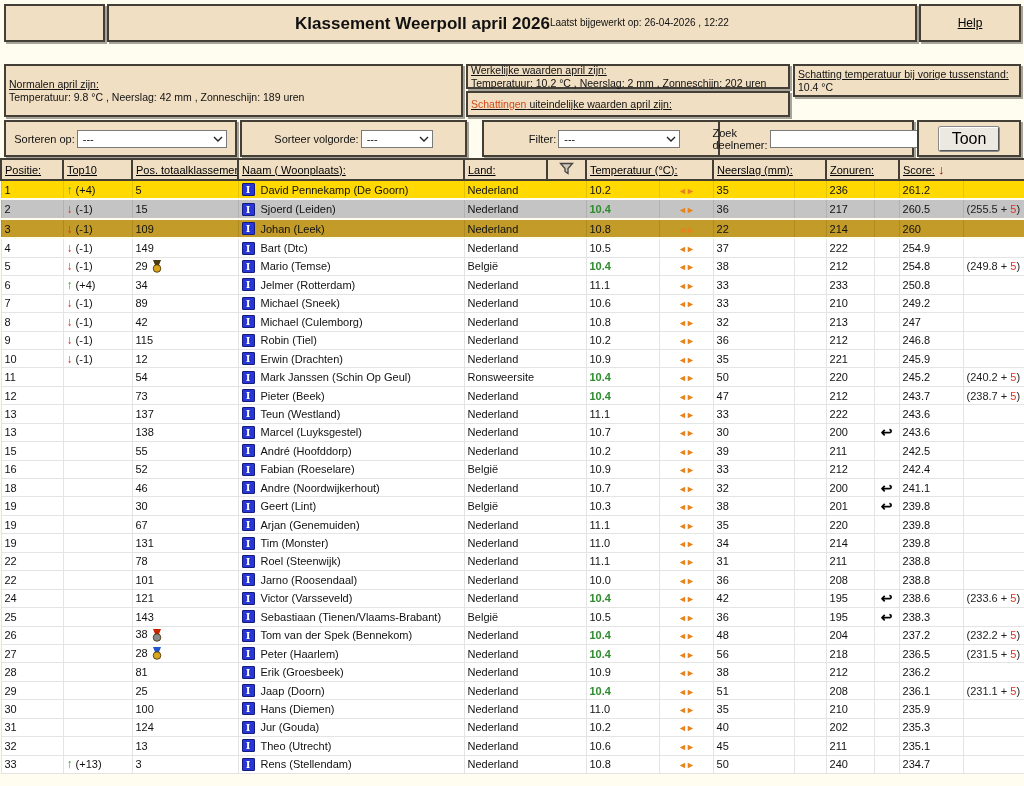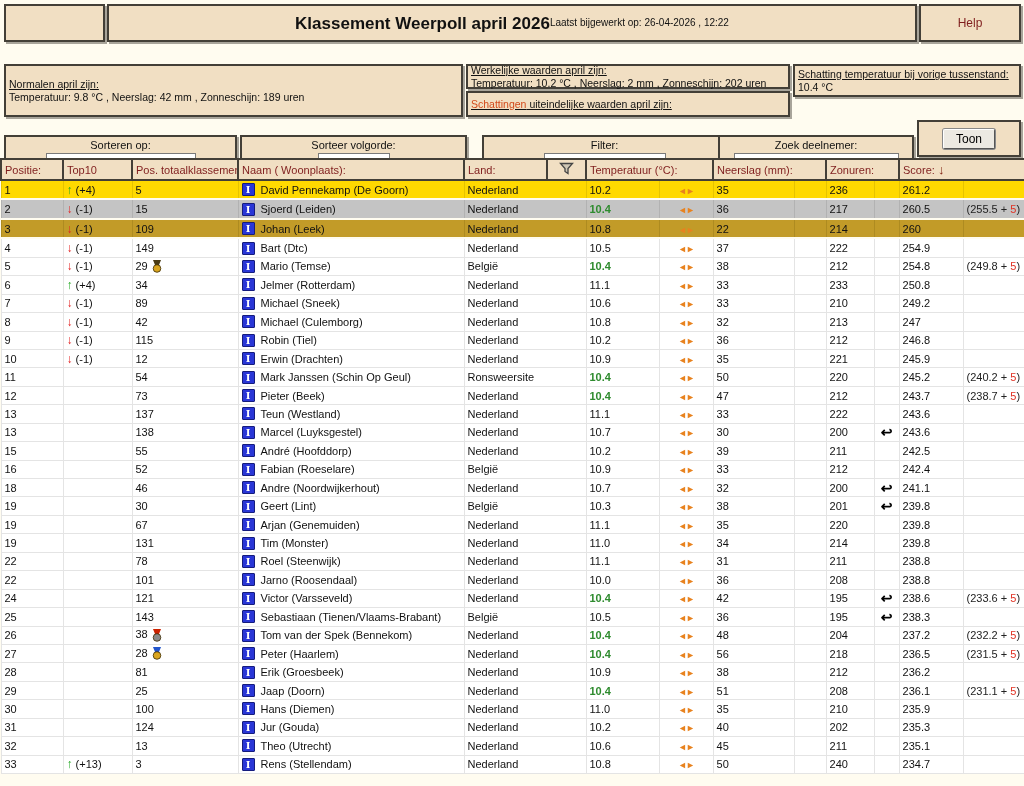--- a/index.html
+++ b/index.html
@@ -8,47 +8,47 @@
     background:#FFFCF0;
     font-family:"Liberation Sans", sans-serif;
     font-size:11px;color:#111;
     overflow:hidden;
   }
   .panel{
     position:absolute;background:#F1DFC3;
     border:2px solid #433F37;box-sizing:border-box;
     box-shadow:2px 2px 0 #A8A49A;
   }
-  a.link{color:#7f1d1d;cursor:pointer;}
+  a.link{color:#000000;text-decoration:underline;cursor:pointer;}
   
   .hd-center{display:flex;flex-direction:row;align-items:center;justify-content:center;}
   .hd-title{font-size:17px;font-weight:bold;line-height:19px;}
   .hd-sub{font-size:10px;line-height:12px;}
   .hd-right{display:flex;align-items:center;justify-content:center;font-size:12px;}
   
   .info-box{display:flex;flex-direction:column;justify-content:center;padding:1px 3px;font-size:10.5px;line-height:12.5px;}
   .info-title{text-decoration:underline;}
   .hl-word{color:#D2491A;}
   
-  .ctrl{display:flex;flex-direction:column;align-items:center;justify-content:space-between;gap:2px;padding:2px 0;margin-top:15px;}
+  .ctrl{display:flex;flex-direction:row;align-items:center;justify-content:center;gap:2px;padding:2px 0;}
   .ctrl-label{font-size:11px;}
   .fake-select{
     background:#fff;border:1px solid #7a7a7a;height:18px;box-sizing:border-box;
     display:flex;align-items:center;justify-content:space-between;
     padding:0 3px 0 5px;font-size:11px;color:#111;cursor:pointer;
   }
   .search-input{
     width:165px;height:18px;border:1px solid #7a7a7a;background:#fff;
     font-family:"Liberation Sans",sans-serif;font-size:11px;padding:0 3px;box-sizing:border-box;
   }
   .btn{
     background:#ECE9E2;border:1px solid #555;
     border-top-color:#fff;border-left-color:#fff;
     box-shadow:0 0 0 1px #888;
-    border-radius:2px;font-size:12px;font-family:"Liberation Sans",sans-serif;
+    border-radius:2px;font-size:16px;font-family:"Liberation Sans",sans-serif;
     padding:2px 12px;cursor:pointer;color:#000;
   }
   
   table.board{
     position:absolute;left:0;top:158px;width:1024px;
     border-collapse:collapse;table-layout:fixed;font-size:11px;
   }
   table.board th{
     background:#F1DFC3;border:2px solid #433F37;
     font-weight:normal;text-align:left;padding:2px 3px;height:15px;

